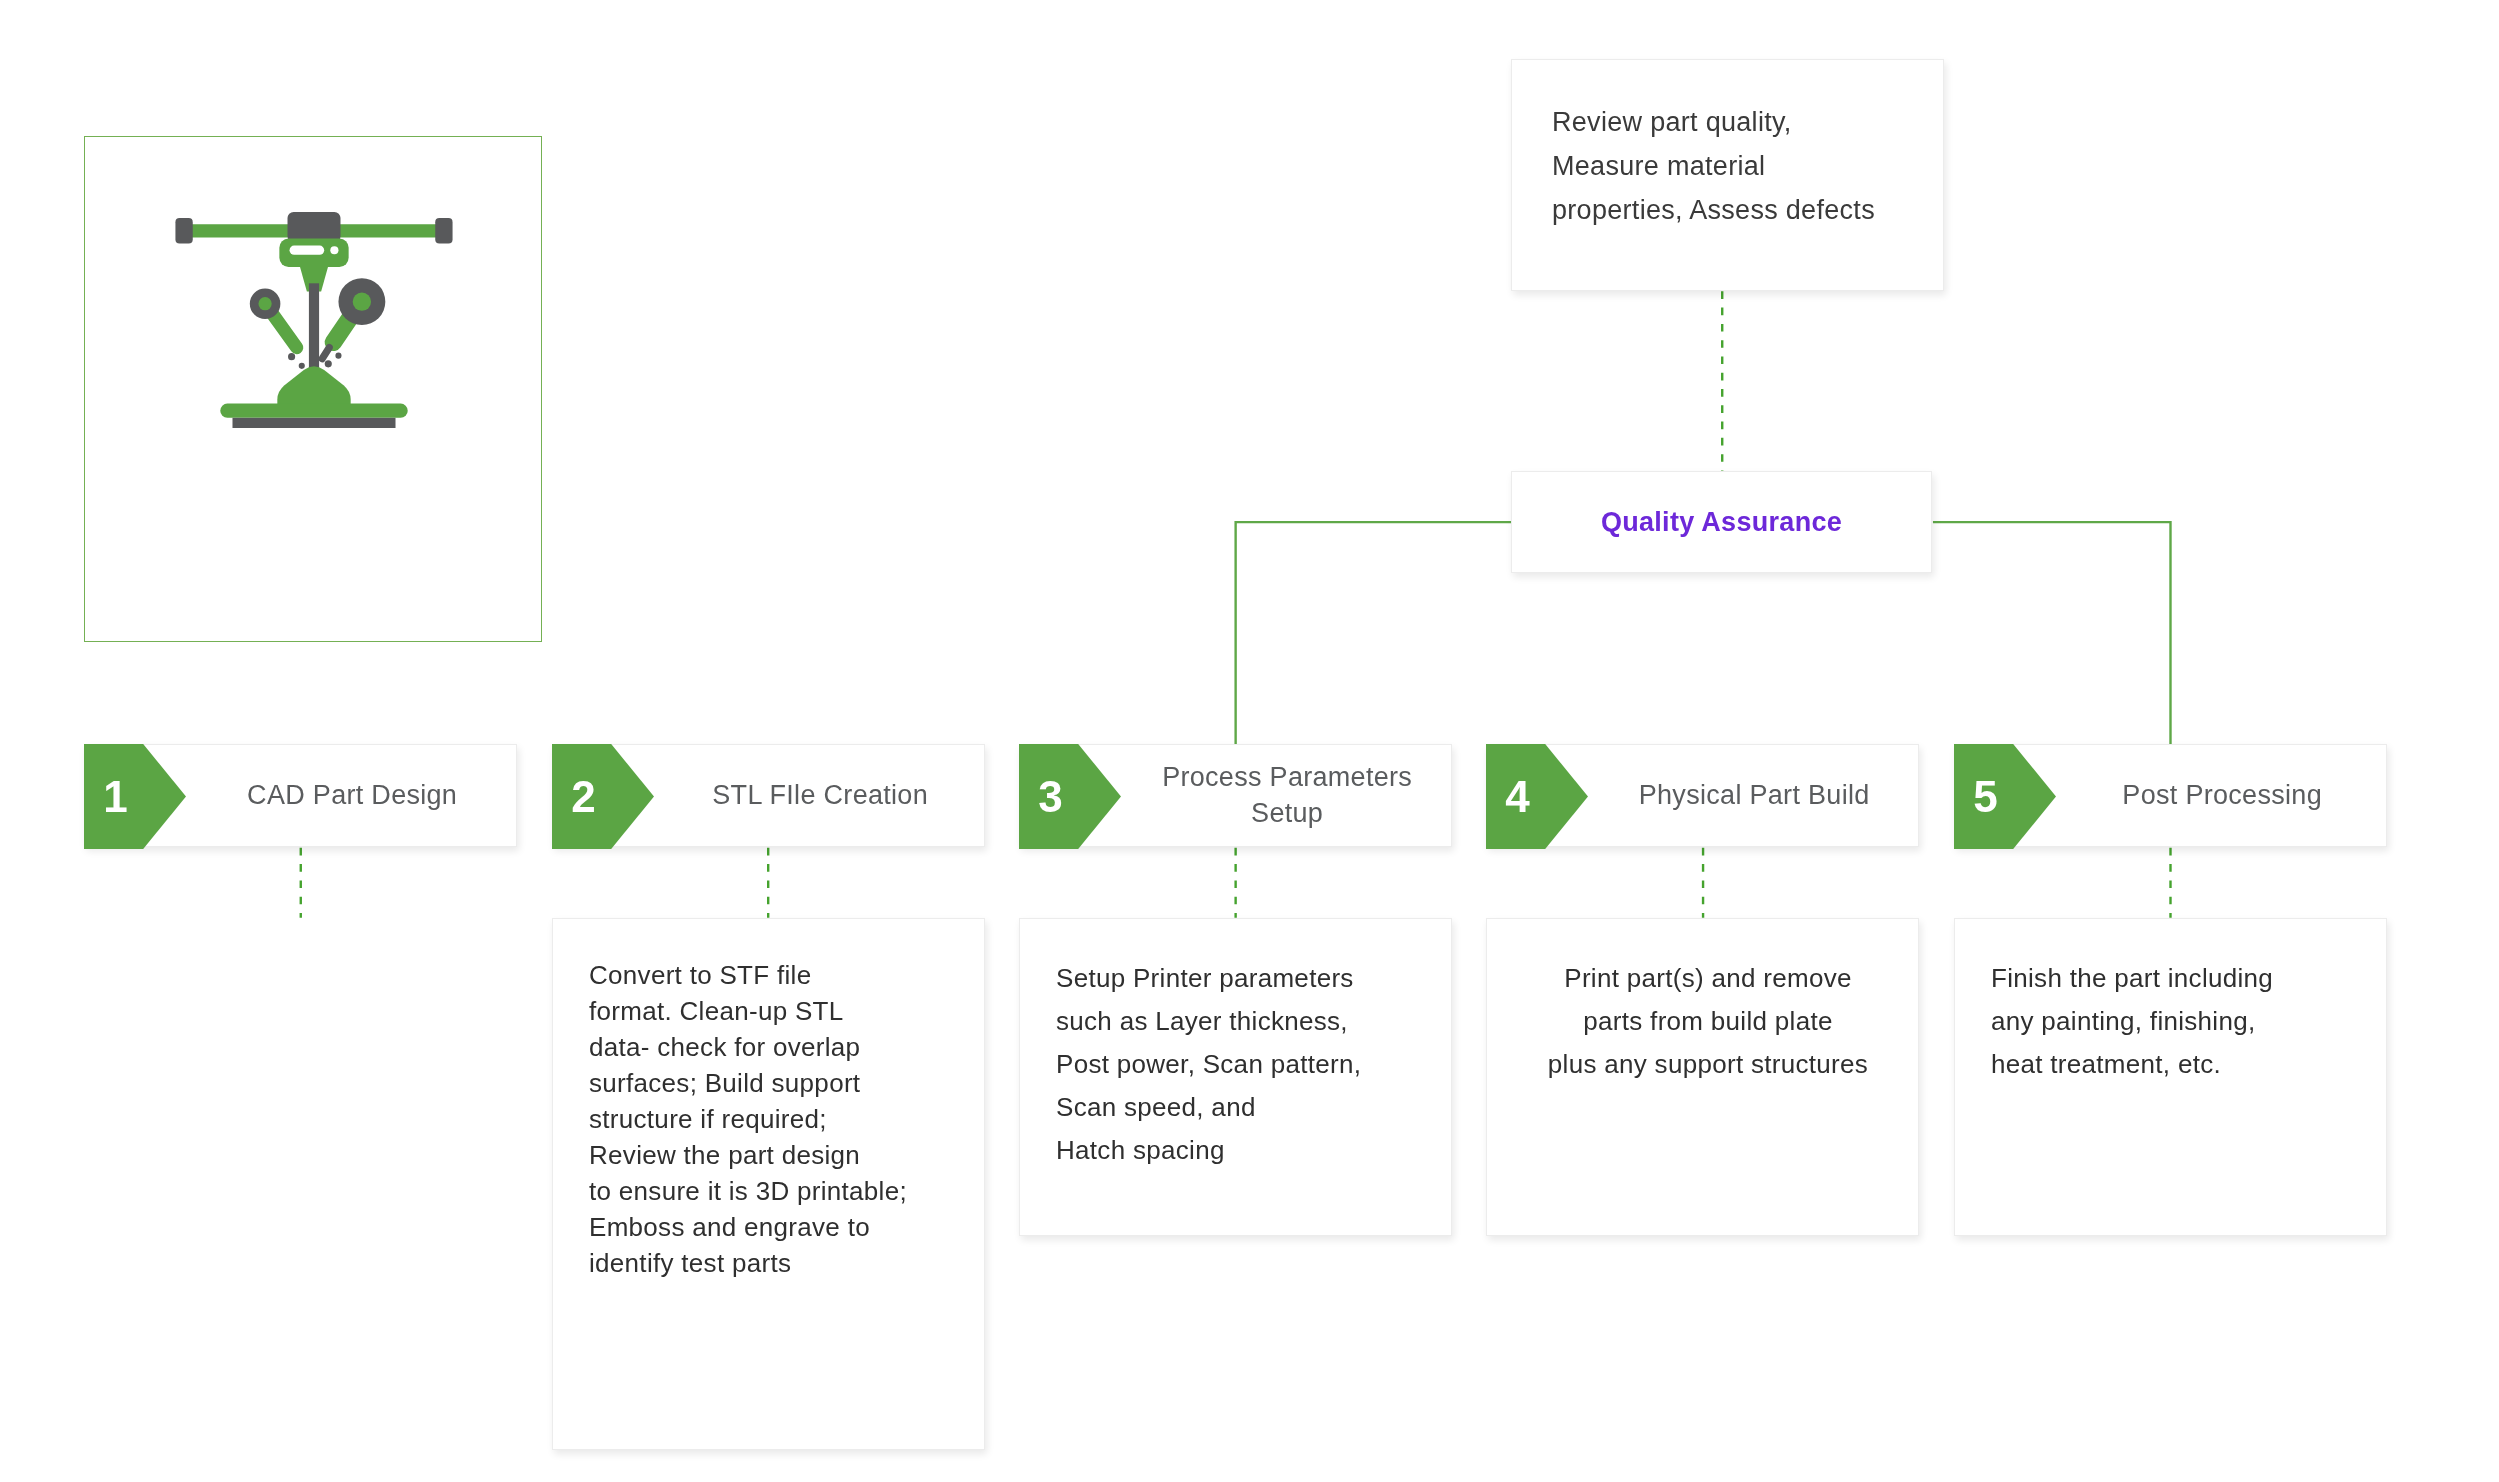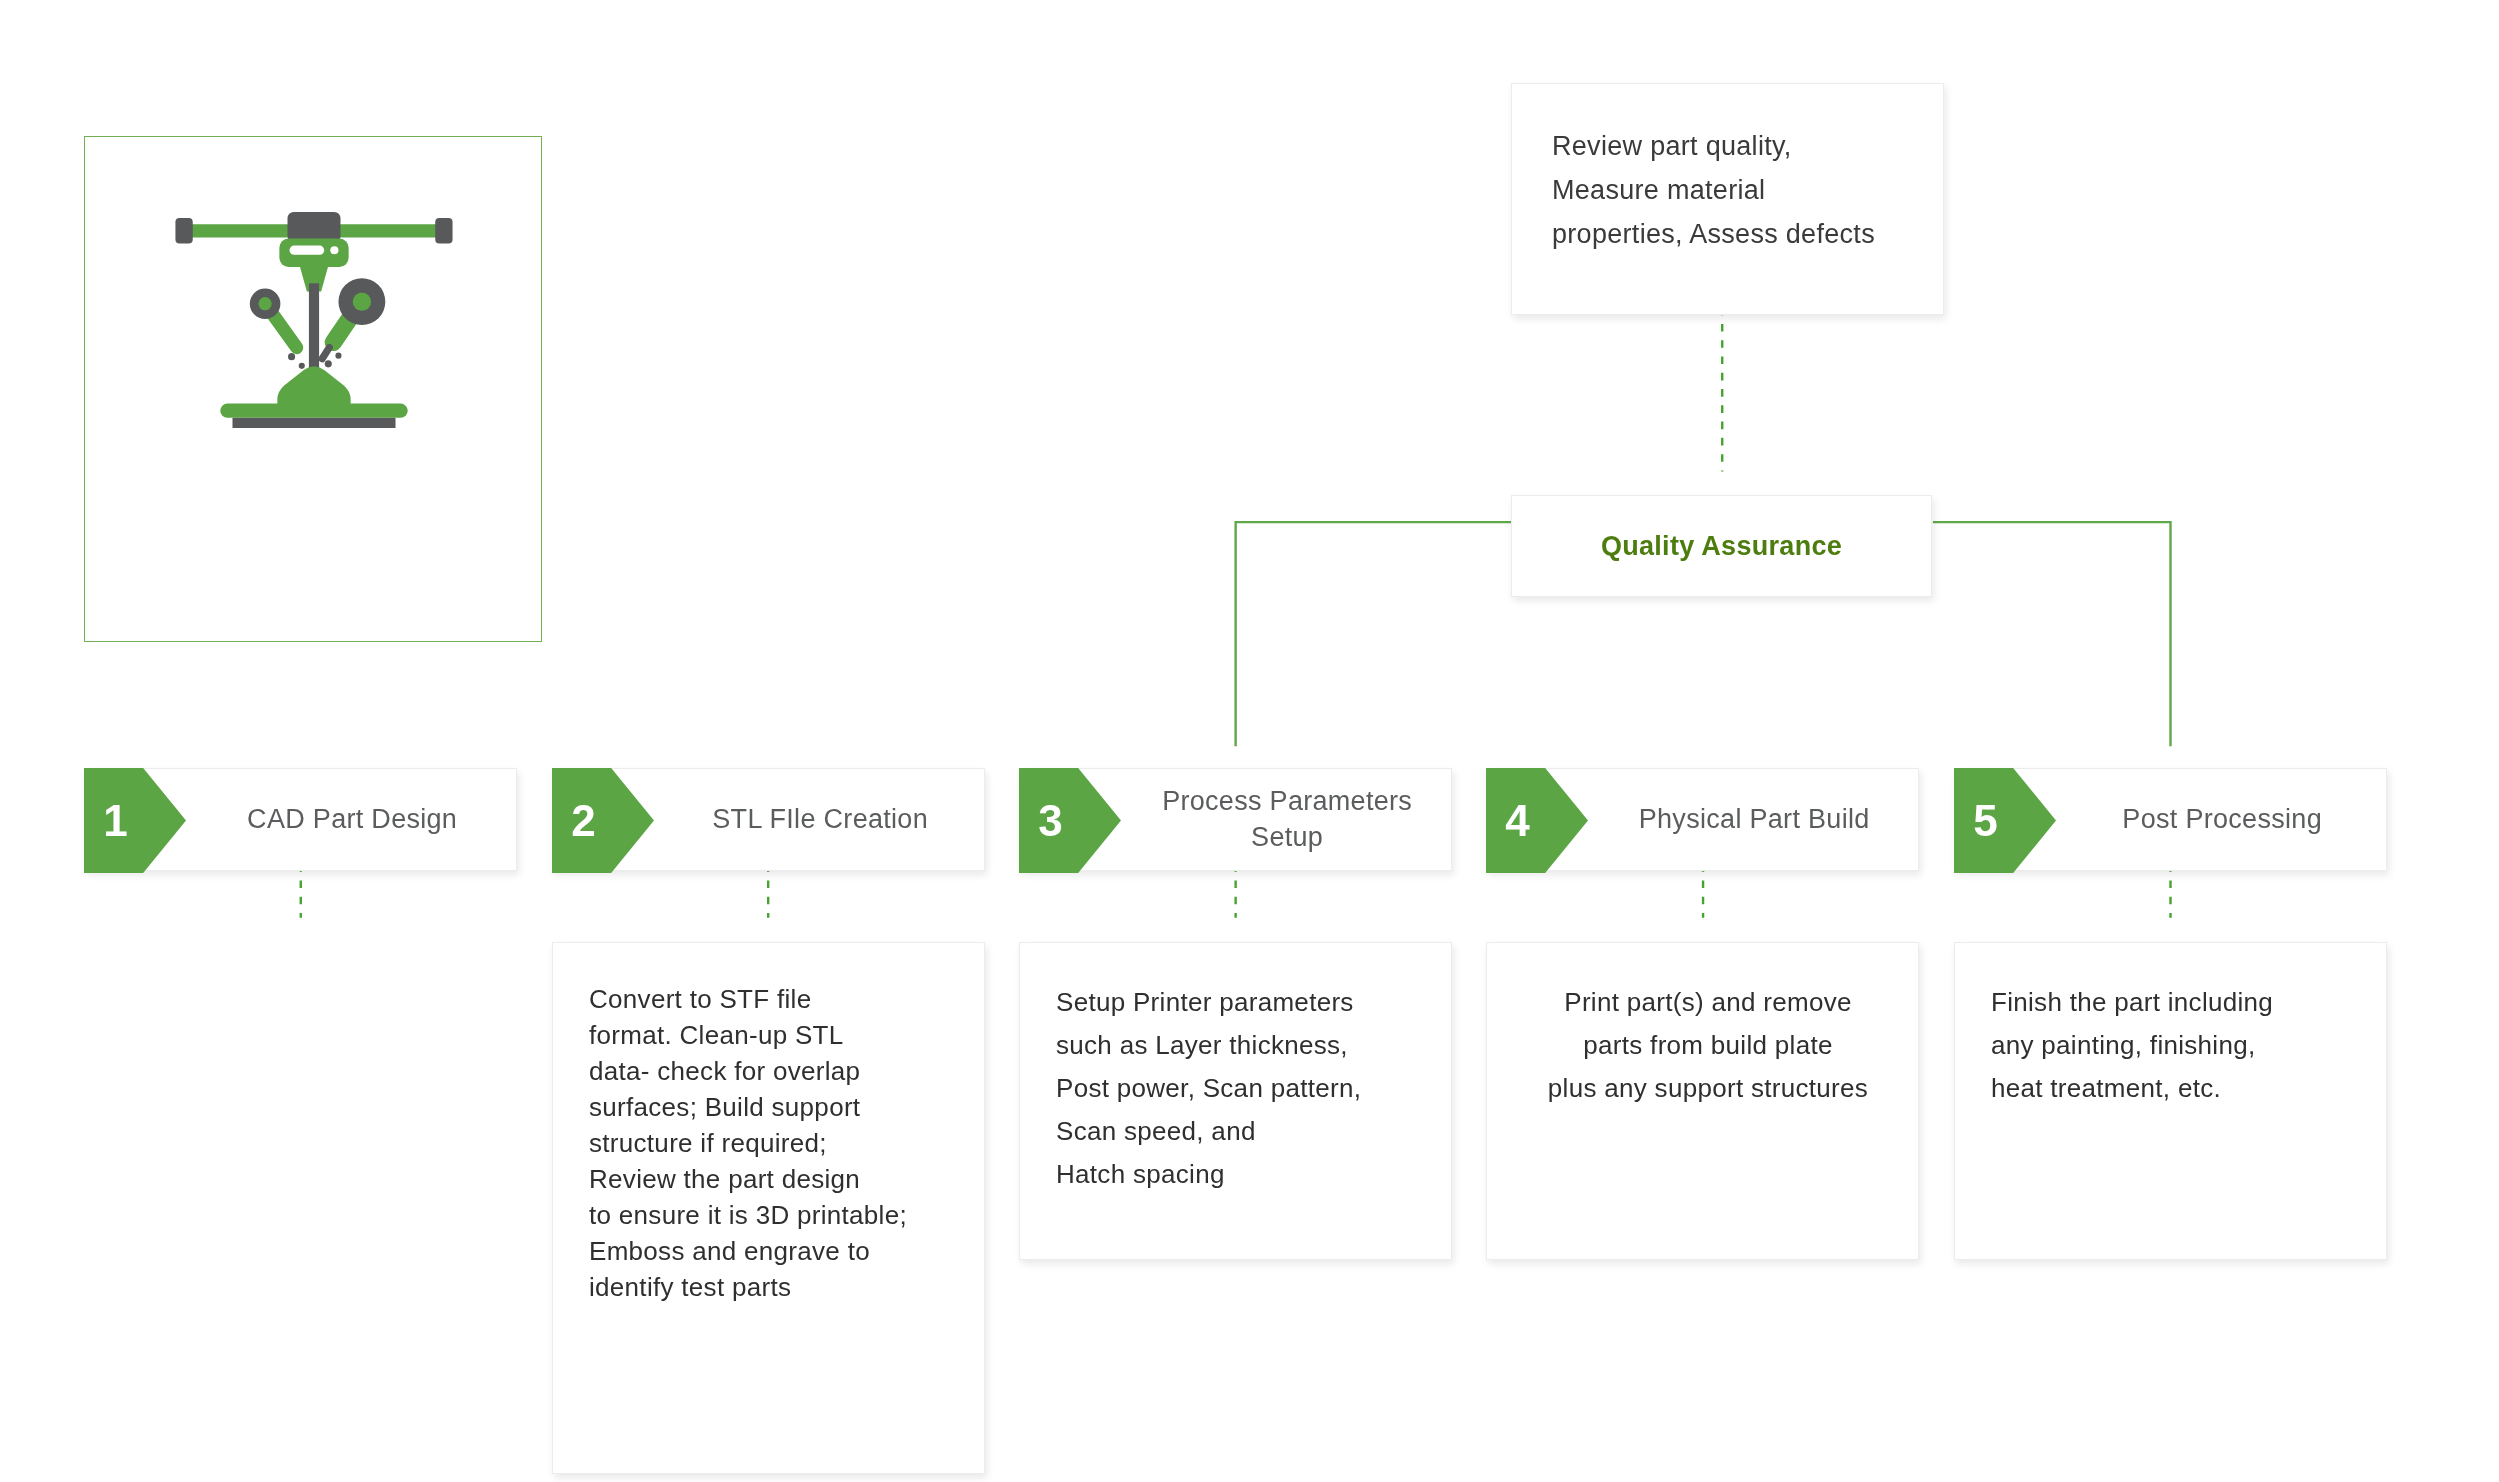--- a/index.html
+++ b/index.html
@@ -2,21 +2,21 @@
 <html><head>
 <meta charset="utf-8">
 <style>
   html,body{margin:0;padding:0;background:#ffffff;}
   .canvas{
     position:relative;width:2500px;height:1483px;background:#ffffff;overflow:hidden;
     font-family:"Liberation Sans",sans-serif;
   }
   .card{
     position:absolute;background:#ffffff;border:1px solid #ececec;
-    box-shadow:1.9px 3.8px 7.7px rgba(0,0,0,0.09);box-sizing:border-box;margin-top:24px;
+    box-shadow:1.9px 3.8px 7.7px rgba(0,0,0,0.09);box-sizing:border-box;
   }
   
   .am-card{
     position:absolute;left:84px;top:136px;width:458px;height:506px;
     background:#ffffff;border:1.4px solid #74b053;box-sizing:border-box;
   }
   .am-icon{position:absolute;left:90px;top:75px;width:278px;height:216px;}
   .am-title{
     position:absolute;left:0;top:381px;width:100%;height:61px;
     display:flex;align-items:center;justify-content:center;
@@ -25,21 +25,21 @@
   
   .review-box{left:1511px;top:59px;width:433px;height:232px;}
   .review-text{
     position:absolute;left:40px;top:40px;right:29px;
     color:#3a3a3a;font-size:27px;line-height:44px;white-space:pre-line;letter-spacing:0.3px;
   }
   .qa-box{
     left:1511px;top:471px;width:421px;height:102px;
     display:flex;align-items:center;justify-content:center;
   }
-  .qa-label{color:#4d7c0f;font-size:27px;font-weight:bold;letter-spacing:0.3px;}
+  .qa-label{color:#6d28d9;font-size:27px;font-weight:bold;letter-spacing:0.3px;}
   
   .step-header{position:absolute;top:744px;width:433px;height:103px;}
   .step-arrow{
     position:absolute;left:-1px;top:-1px;width:102px;height:105px;background:#5ba544;
     clip-path:polygon(0 0,58% 0,100% 50%,58% 100%,0 100%);
   }
   .step-num{
     position:absolute;left:0;top:0;width:61px;height:103px;
     display:flex;align-items:center;justify-content:center;
     color:#ffffff;font-size:44px;font-weight:bold;

